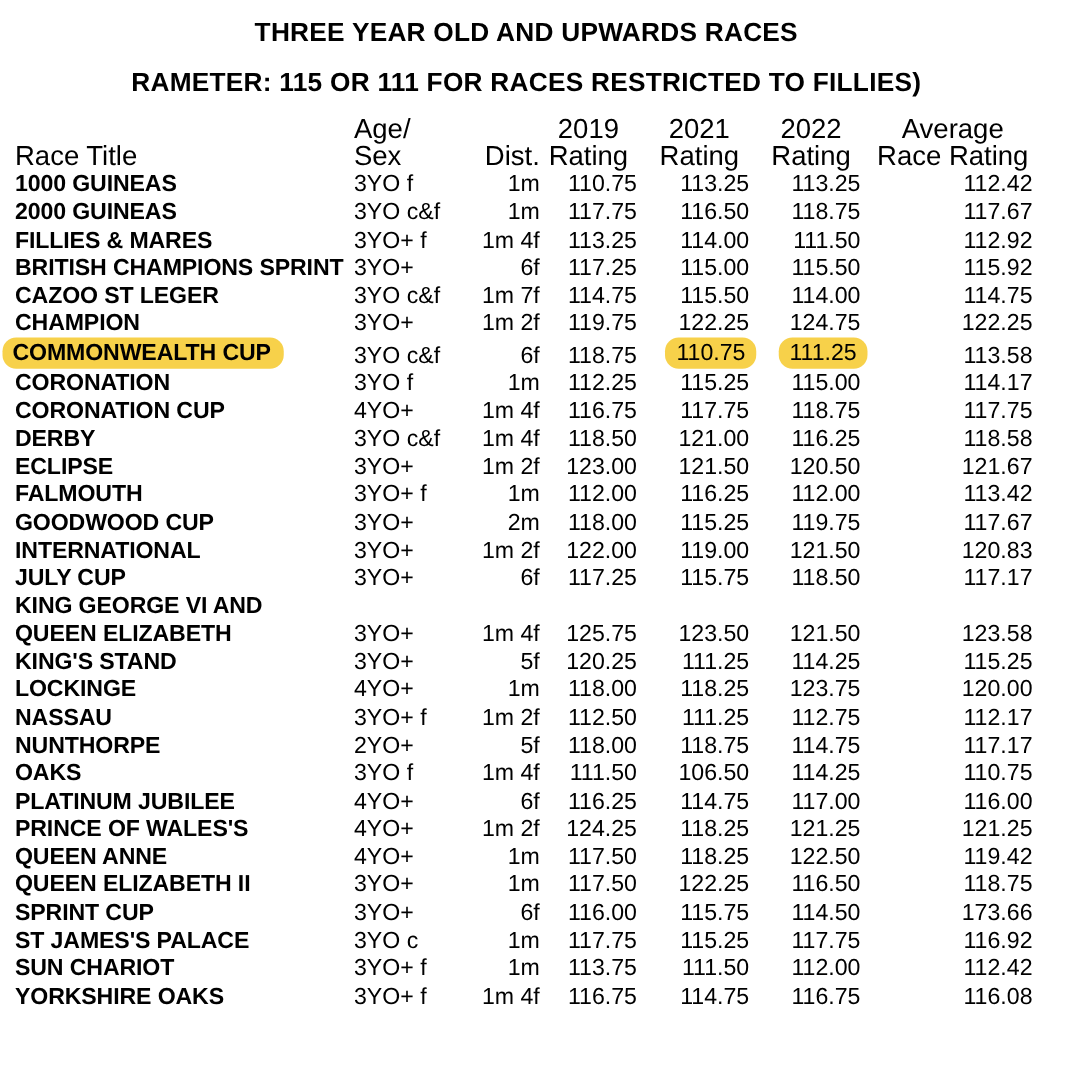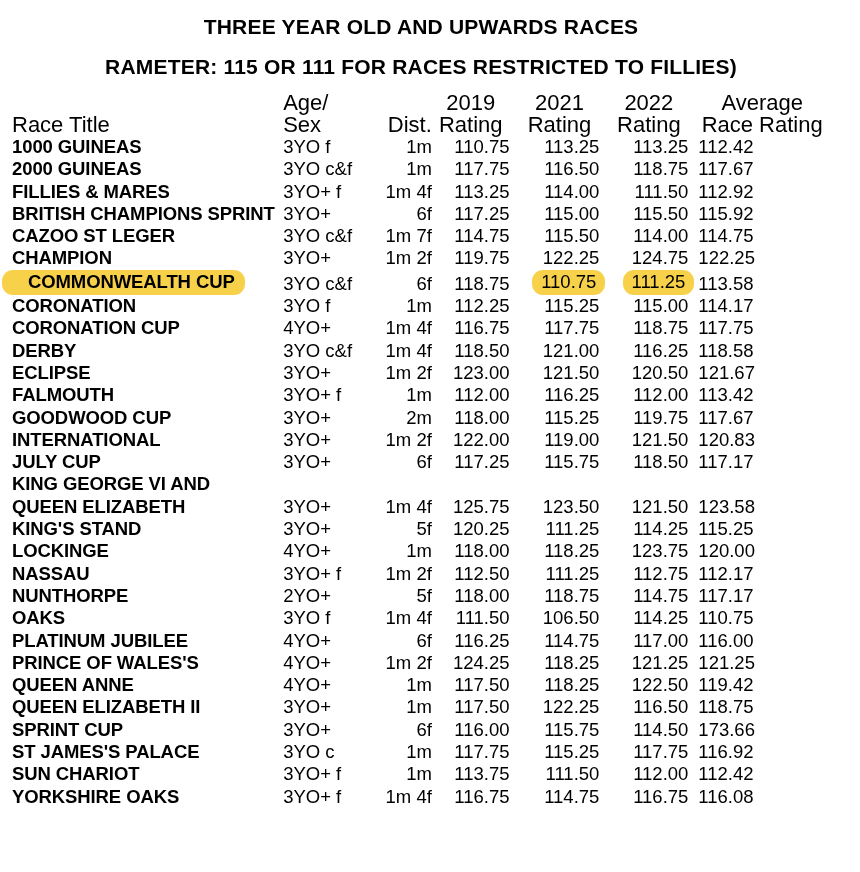--- a/index.html
+++ b/index.html
@@ -44,21 +44,21 @@
   }
   thead th {
     font-weight: normal;
     font-size: 22px;
     line-height: 22px;
   }
   .col-race  { width: 282px; text-align: left;  padding-left: 12px !important; }
   .col-age   { width: 96px;  text-align: left; }
   .col-dist  { width: 96px;  text-align: right; }
   .col-num   { width: 96px;  text-align: right; padding-right: 10px !important; }
-  .col-avg   { width: 136px; text-align: left; padding-right: 16px !important; }
+  .col-avg   { width: 136px; text-align: right; padding-right: 16px !important; }
 
   thead th.col-num, thead th.col-avg { text-align: center; }
 
   .hdr-top td, .hdr-top th { padding-bottom: 0; }
 
   tbody td {
     line-height: 22.3px;
     height: 22.3px;
     font-size: 18.5px;
   }
@@ -73,21 +73,21 @@
     font-weight: normal;
     font-variant-numeric: tabular-nums;
   }
   .hl {
     position: relative;
   }
   .hl-inner {
     display: inline-block;
     background: #f7d14a;
     border-radius: 11px;
-    padding: 1px 10px 2px 26px;
+    padding: 1px 10px 2px 8px;
     margin-left: -10px;
   }
   .hl-num .hl-inner {
     padding: 1px 9px 2px 9px;
     margin-right: -6px;
     margin-left: 0;
   }
 </style>
 </head>
 <body>

